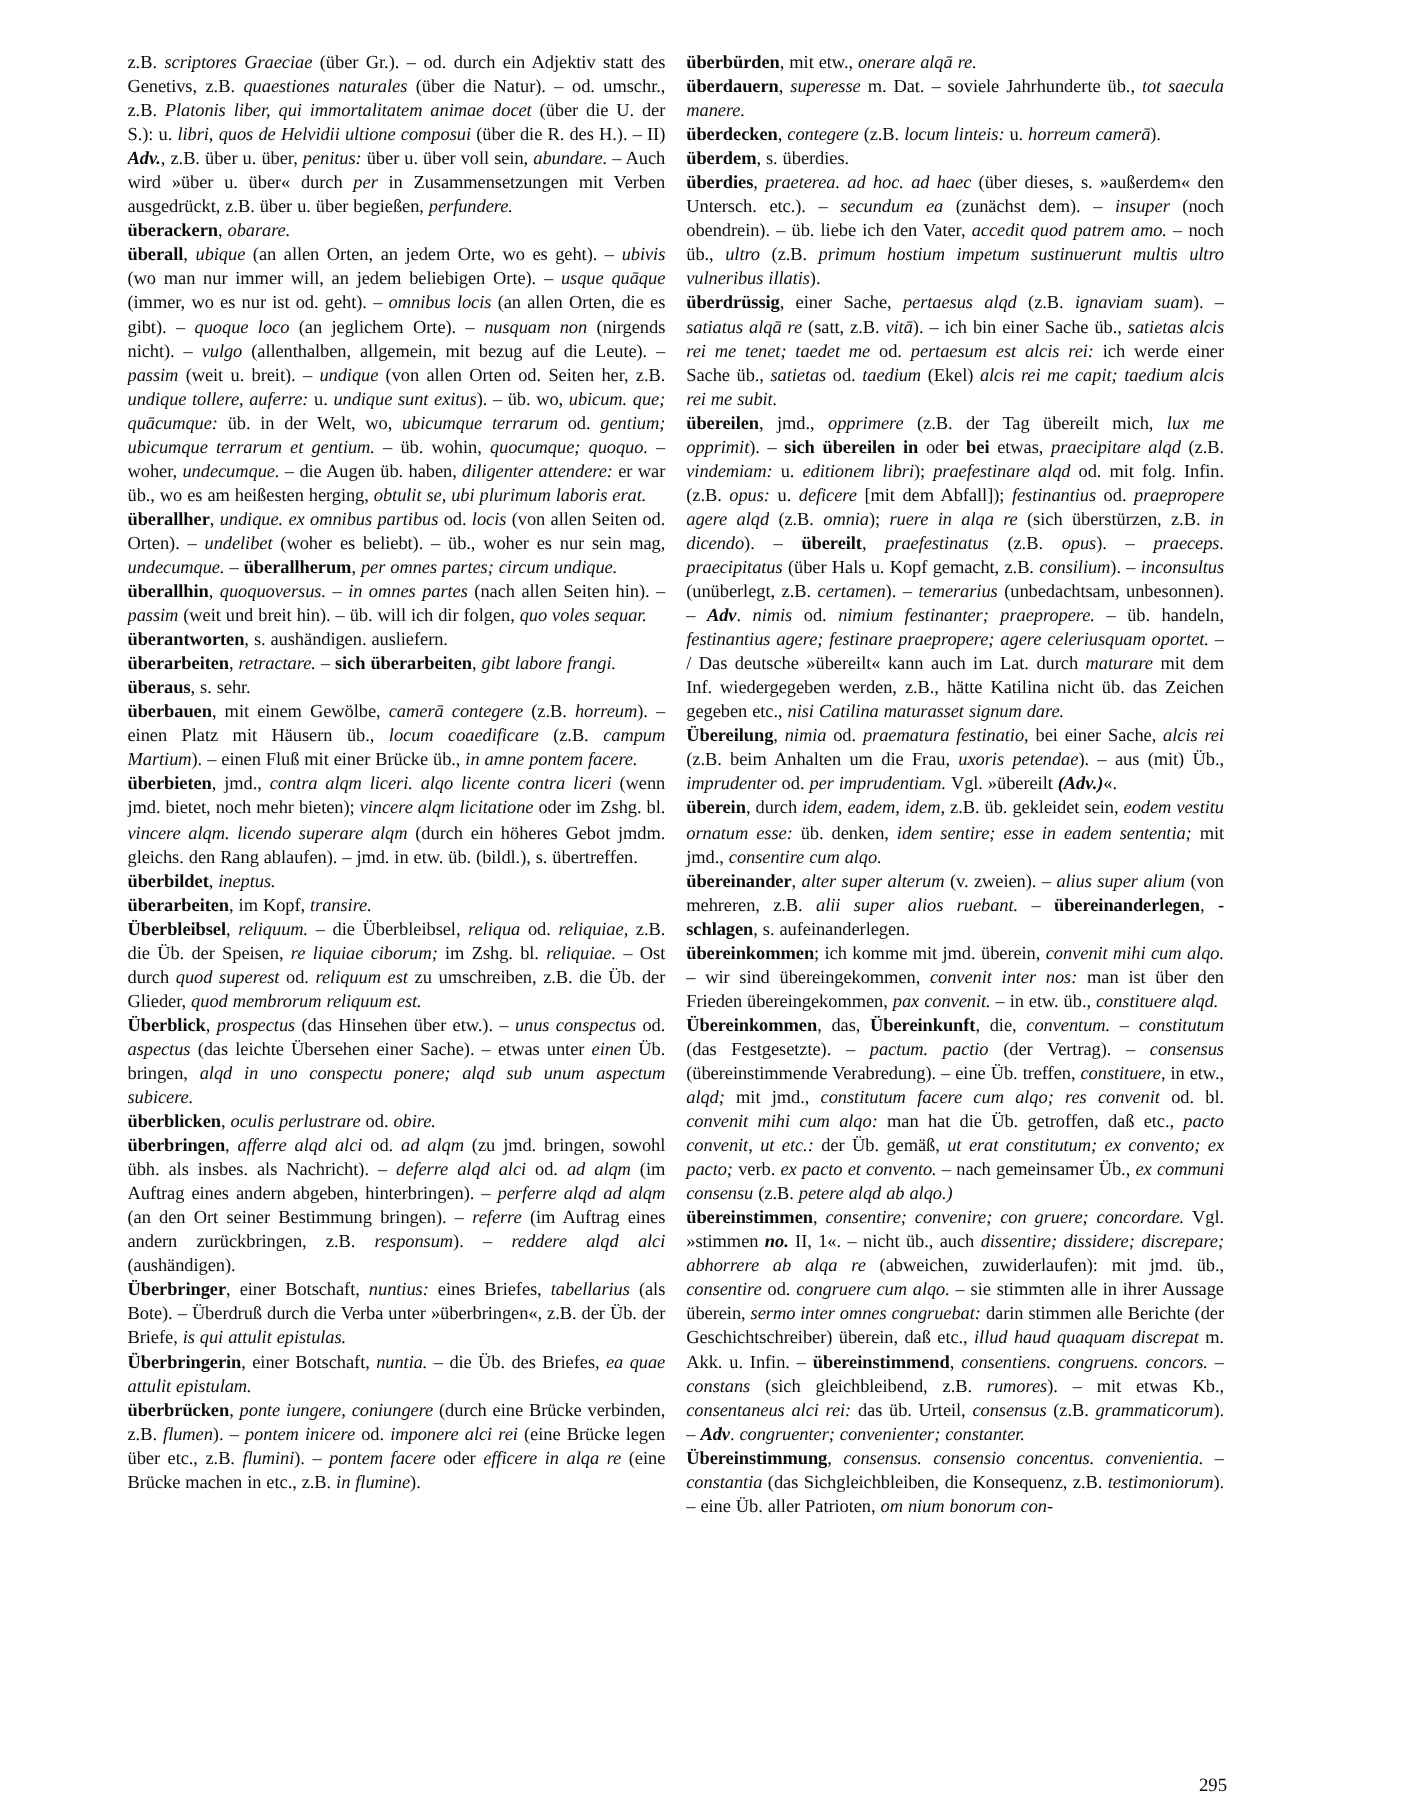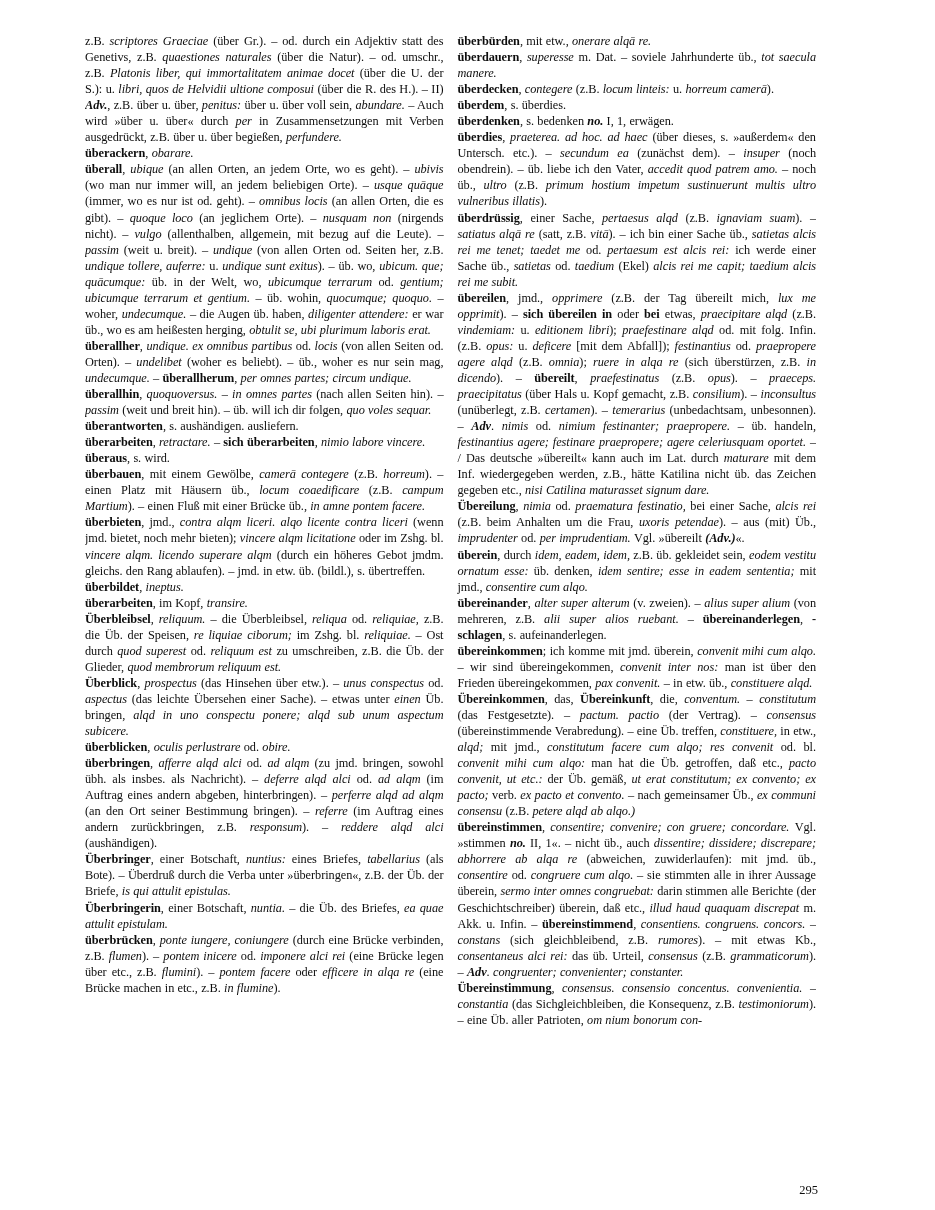--- a/index.html
+++ b/index.html
@@ -56,40 +56,39 @@
 
 <div class="page">
   <div class="columns">
     <div class="col" id="col-left">
         <p class="entry"><span class="s-r">z.B. </span><span class="s-i">scriptores Graeciae </span><span class="s-r">(über Gr.). – od. durch ein Adjektiv statt des Genetivs, z.B. </span><span class="s-i">quaestiones naturales </span><span class="s-r">(über die Natur). – od. umschr., z.B. </span><span class="s-i">Platonis liber, qui immortalitatem animae docet </span><span class="s-r">(über die U. der S.): u. </span><span class="s-i">libri, quos de Helvidii ultione composui </span><span class="s-r">(über die R. des H.). – II) </span><span class="s-bi">Adv.</span><span class="s-r">, z.B. über u. über, </span><span class="s-i">penitus: </span><span class="s-r">über u. über voll sein, </span><span class="s-i">abundare. </span><span class="s-r">– Auch wird »über u. über« durch </span><span class="s-i">per </span><span class="s-r">in Zusammensetzungen mit Verben ausgedrückt, z.B. über u. über begießen, </span><span class="s-i">perfundere.</span></p>
         <p class="entry"><span class="s-b">überackern</span><span class="s-r">, </span><span class="s-i">obarare.</span></p>
         <p class="entry"><span class="s-b">überall</span><span class="s-r">, </span><span class="s-i">ubique </span><span class="s-r">(an allen Orten, an jedem Orte, wo es geht). – </span><span class="s-i">ubivis </span><span class="s-r">(wo man nur immer will, an jedem beliebigen Orte). – </span><span class="s-i">usque quāque </span><span class="s-r">(immer, wo es nur ist od. geht). – </span><span class="s-i">omnibus locis </span><span class="s-r">(an allen Orten, die es gibt). – </span><span class="s-i">quoque loco </span><span class="s-r">(an jeglichem Orte). – </span><span class="s-i">nusquam non </span><span class="s-r">(nirgends nicht). – </span><span class="s-i">vulgo </span><span class="s-r">(allenthalben, allgemein, mit bezug auf die Leute). – </span><span class="s-i">passim </span><span class="s-r">(weit u. breit). – </span><span class="s-i">undique </span><span class="s-r">(von allen Orten od. Seiten her, z.B. </span><span class="s-i">undique tollere, auferre: </span><span class="s-r">u. </span><span class="s-i">undique sunt exitus</span><span class="s-r">). – üb. wo, </span><span class="s-i">ubicum. que; quācumque: </span><span class="s-r">üb. in der Welt, wo, </span><span class="s-i">ubicumque terrarum </span><span class="s-r">od. </span><span class="s-i">gentium; ubicumque terrarum et gentium. </span><span class="s-r">– üb. wohin, </span><span class="s-i">quocumque; quoquo. </span><span class="s-r">– woher, </span><span class="s-i">undecumque. </span><span class="s-r">– die Augen üb. haben, </span><span class="s-i">diligenter attendere: </span><span class="s-r">er war üb., wo es am heißesten herging, </span><span class="s-i">obtulit se, ubi plurimum laboris erat.</span></p>
         <p class="entry"><span class="s-b">überallher</span><span class="s-r">, </span><span class="s-i">undique. ex omnibus partibus </span><span class="s-r">od. </span><span class="s-i">locis </span><span class="s-r">(von allen Seiten od. Orten). – </span><span class="s-i">undelibet </span><span class="s-r">(woher es beliebt). – üb., woher es nur sein mag, </span><span class="s-i">undecumque. </span><span class="s-r">– </span><span class="s-b">überallherum</span><span class="s-r">, </span><span class="s-i">per omnes partes; circum undique.</span></p>
         <p class="entry"><span class="s-b">überallhin</span><span class="s-r">, </span><span class="s-i">quoquoversus. </span><span class="s-r">– </span><span class="s-i">in omnes partes </span><span class="s-r">(nach allen Seiten hin). – </span><span class="s-i">passim </span><span class="s-r">(weit und breit hin). – üb. will ich dir folgen, </span><span class="s-i">quo voles sequar.</span></p>
         <p class="entry"><span class="s-b">überantworten</span><span class="s-r">, s. aushändigen. ausliefern.</span></p>
-        <p class="entry"><span class="s-b">überarbeiten</span><span class="s-r">, </span><span class="s-i">retractare. </span><span class="s-r">– </span><span class="s-b">sich überarbeiten</span><span class="s-r">, </span><span class="s-i">nimio labore vincere.</span></p>
-        <p class="entry"><span class="s-b">überaus</span><span class="s-r">, s. wird.</span></p>
+        <p class="entry"><span class="s-b">überarbeiten</span><span class="s-r">, </span><span class="s-i">retractare. </span><span class="s-r">– </span><span class="s-b">sich überarbeiten</span><span class="s-r">, </span><span class="s-i">gibt labore frangi.</span></p>
+        <p class="entry"><span class="s-b">überaus</span><span class="s-r">, s. sehr.</span></p>
         <p class="entry"><span class="s-b">überbauen</span><span class="s-r">, mit einem Gewölbe, </span><span class="s-i">camerā contegere </span><span class="s-r">(z.B. </span><span class="s-i">horreum</span><span class="s-r">). – einen Platz mit Häusern üb., </span><span class="s-i">locum coaedificare </span><span class="s-r">(z.B. </span><span class="s-i">campum Martium</span><span class="s-r">). – einen Fluß mit einer Brücke üb., </span><span class="s-i">in amne pontem facere.</span></p>
         <p class="entry"><span class="s-b">überbieten</span><span class="s-r">, jmd., </span><span class="s-i">contra alqm liceri. alqo licente contra liceri </span><span class="s-r">(wenn jmd. bietet, noch mehr bieten); </span><span class="s-i">vincere alqm licitatione </span><span class="s-r">oder im Zshg. bl. </span><span class="s-i">vincere alqm. licendo superare alqm </span><span class="s-r">(durch ein höheres Gebot jmdm. gleichs. den Rang ablaufen). – jmd. in etw. üb. (bildl.), s. übertreffen.</span></p>
         <p class="entry"><span class="s-b">überbildet</span><span class="s-r">, </span><span class="s-i">ineptus.</span></p>
         <p class="entry"><span class="s-b">überarbeiten</span><span class="s-r">, im Kopf, </span><span class="s-i">transire.</span></p>
         <p class="entry"><span class="s-b">Überbleibsel</span><span class="s-r">, </span><span class="s-i">reliquum. </span><span class="s-r">– die Überbleibsel, </span><span class="s-i">reliqua </span><span class="s-r">od. </span><span class="s-i">reliquiae, </span><span class="s-r">z.B. die Üb. der Speisen, </span><span class="s-i">re liquiae ciborum; </span><span class="s-r">im Zshg. bl. </span><span class="s-i">reliquiae. </span><span class="s-r">– Ost durch </span><span class="s-i">quod superest </span><span class="s-r">od. </span><span class="s-i">reliquum est </span><span class="s-r">zu umschreiben, z.B. die Üb. der Glieder, </span><span class="s-i">quod membrorum reliquum est.</span></p>
         <p class="entry"><span class="s-b">Überblick</span><span class="s-r">, </span><span class="s-i">prospectus </span><span class="s-r">(das Hinsehen über etw.). – </span><span class="s-i">unus conspectus </span><span class="s-r">od. </span><span class="s-i">aspectus </span><span class="s-r">(das leichte Übersehen einer Sache). – etwas unter </span><span class="s-i">einen </span><span class="s-r">Üb. bringen, </span><span class="s-i">alqd in uno conspectu ponere; alqd sub unum aspectum subicere.</span></p>
         <p class="entry"><span class="s-b">überblicken</span><span class="s-r">, </span><span class="s-i">oculis perlustrare </span><span class="s-r">od. </span><span class="s-i">obire.</span></p>
         <p class="entry"><span class="s-b">überbringen</span><span class="s-r">, </span><span class="s-i">afferre alqd alci </span><span class="s-r">od. </span><span class="s-i">ad alqm </span><span class="s-r">(zu jmd. bringen, sowohl übh. als insbes. als Nachricht). – </span><span class="s-i">deferre alqd alci </span><span class="s-r">od. </span><span class="s-i">ad alqm </span><span class="s-r">(im Auftrag eines andern abgeben, hinterbringen). – </span><span class="s-i">perferre alqd ad alqm </span><span class="s-r">(an den Ort seiner Bestimmung bringen). – </span><span class="s-i">referre </span><span class="s-r">(im Auftrag eines andern zurückbringen, z.B. </span><span class="s-i">responsum</span><span class="s-r">). – </span><span class="s-i">reddere alqd alci </span><span class="s-r">(aushändigen).</span></p>
         <p class="entry"><span class="s-b">Überbringer</span><span class="s-r">, einer Botschaft, </span><span class="s-i">nuntius: </span><span class="s-r">eines Briefes, </span><span class="s-i">tabellarius </span><span class="s-r">(als Bote). – Überdruß durch die Verba unter »überbringen«, z.B. der Üb. der Briefe, </span><span class="s-i">is qui attulit epistulas.</span></p>
         <p class="entry"><span class="s-b">Überbringerin</span><span class="s-r">, einer Botschaft, </span><span class="s-i">nuntia. </span><span class="s-r">– die Üb. des Briefes, </span><span class="s-i">ea quae attulit epistulam.</span></p>
         <p class="entry"><span class="s-b">überbrücken</span><span class="s-r">, </span><span class="s-i">ponte iungere, coniungere </span><span class="s-r">(durch eine Brücke verbinden, z.B. </span><span class="s-i">flumen</span><span class="s-r">). – </span><span class="s-i">pontem inicere </span><span class="s-r">od. </span><span class="s-i">imponere alci rei </span><span class="s-r">(eine Brücke legen über etc., z.B. </span><span class="s-i">flumini</span><span class="s-r">). – </span><span class="s-i">pontem facere </span><span class="s-r">oder </span><span class="s-i">efficere in alqa re </span><span class="s-r">(eine Brücke machen in etc., z.B. </span><span class="s-i">in flumine</span><span class="s-r">).</span></p>
       </div>
     <div class="col" id="col-right">
         <p class="entry"><span class="s-b">überbürden</span><span class="s-r">, mit etw., </span><span class="s-i">onerare alqā re.</span></p>
         <p class="entry"><span class="s-b">überdauern</span><span class="s-r">, </span><span class="s-i">superesse </span><span class="s-r">m. Dat. – soviele Jahrhunderte üb., </span><span class="s-i">tot saecula manere.</span></p>
         <p class="entry"><span class="s-b">überdecken</span><span class="s-r">, </span><span class="s-i">contegere </span><span class="s-r">(z.B. </span><span class="s-i">locum linteis: </span><span class="s-r">u. </span><span class="s-i">horreum camerā</span><span class="s-r">).</span></p>
         <p class="entry"><span class="s-b">überdem</span><span class="s-r">, s. überdies.</span></p>
-        <p class="entry"><span class="s-b">überdenken</span><span class="s-r">, s. bedenken </span><span class="s-bi">no. </span><span class="s-r">I, 1, erwägen.</span></p>
         <p class="entry"><span class="s-b">überdies</span><span class="s-r">, </span><span class="s-i">praeterea. ad hoc. ad haec </span><span class="s-r">(über dieses, s. »außerdem« den Untersch. etc.). – </span><span class="s-i">secundum ea </span><span class="s-r">(zunächst dem). – </span><span class="s-i">insuper </span><span class="s-r">(noch obendrein). – üb. liebe ich den Vater, </span><span class="s-i">accedit quod patrem amo. </span><span class="s-r">– noch üb., </span><span class="s-i">ultro </span><span class="s-r">(z.B. </span><span class="s-i">primum hostium impetum sustinuerunt multis ultro vulneribus illatis</span><span class="s-r">).</span></p>
         <p class="entry"><span class="s-b">überdrüssig</span><span class="s-r">, einer Sache, </span><span class="s-i">pertaesus alqd </span><span class="s-r">(z.B. </span><span class="s-i">ignaviam suam</span><span class="s-r">). – </span><span class="s-i">satiatus alqā re </span><span class="s-r">(satt, z.B. </span><span class="s-i">vitā</span><span class="s-r">). – ich bin einer Sache üb., </span><span class="s-i">satietas alcis rei me tenet; taedet me </span><span class="s-r">od. </span><span class="s-i">pertaesum est alcis rei: </span><span class="s-r">ich werde einer Sache üb., </span><span class="s-i">satietas </span><span class="s-r">od. </span><span class="s-i">taedium </span><span class="s-r">(Ekel) </span><span class="s-i">alcis rei me capit; taedium alcis rei me subit.</span></p>
         <p class="entry"><span class="s-b">übereilen</span><span class="s-r">, jmd., </span><span class="s-i">opprimere </span><span class="s-r">(z.B. der Tag übereilt mich, </span><span class="s-i">lux me opprimit</span><span class="s-r">). – </span><span class="s-b">sich übereilen in </span><span class="s-r">oder </span><span class="s-b">bei </span><span class="s-r">etwas, </span><span class="s-i">praecipitare alqd </span><span class="s-r">(z.B. </span><span class="s-i">vindemiam: </span><span class="s-r">u. </span><span class="s-i">editionem libri</span><span class="s-r">); </span><span class="s-i">praefestinare alqd </span><span class="s-r">od. mit folg. Infin. (z.B. </span><span class="s-i">opus: </span><span class="s-r">u. </span><span class="s-i">deficere </span><span class="s-r">[mit dem Abfall]); </span><span class="s-i">festinantius </span><span class="s-r">od. </span><span class="s-i">praepropere agere alqd </span><span class="s-r">(z.B. </span><span class="s-i">omnia</span><span class="s-r">); </span><span class="s-i">ruere in alqa re </span><span class="s-r">(sich überstürzen, z.B. </span><span class="s-i">in dicendo</span><span class="s-r">). – </span><span class="s-b">übereilt</span><span class="s-r">, </span><span class="s-i">praefestinatus </span><span class="s-r">(z.B. </span><span class="s-i">opus</span><span class="s-r">). – </span><span class="s-i">praeceps. praecipitatus </span><span class="s-r">(über Hals u. Kopf gemacht, z.B. </span><span class="s-i">consilium</span><span class="s-r">). – </span><span class="s-i">inconsultus </span><span class="s-r">(unüberlegt, z.B. </span><span class="s-i">certamen</span><span class="s-r">). – </span><span class="s-i">temerarius </span><span class="s-r">(unbedachtsam, unbesonnen). – </span><span class="s-bi">Adv</span><span class="s-r">. </span><span class="s-i">nimis </span><span class="s-r">od. </span><span class="s-i">nimium festinanter; praepropere. </span><span class="s-r">– üb. handeln, </span><span class="s-i">festinantius agere; festinare praepropere; agere celeriusquam oportet. </span><span class="s-r">– / Das deutsche »übereilt« kann auch im Lat. durch </span><span class="s-i">maturare </span><span class="s-r">mit dem Inf. wiedergegeben werden, z.B., hätte Katilina nicht üb. das Zeichen gegeben etc., </span><span class="s-i">nisi Catilina maturasset signum dare.</span></p>
         <p class="entry"><span class="s-b">Übereilung</span><span class="s-r">, </span><span class="s-i">nimia </span><span class="s-r">od. </span><span class="s-i">praematura festinatio, </span><span class="s-r">bei einer Sache, </span><span class="s-i">alcis rei </span><span class="s-r">(z.B. beim Anhalten um die Frau, </span><span class="s-i">uxoris petendae</span><span class="s-r">). – aus (mit) Üb., </span><span class="s-i">imprudenter </span><span class="s-r">od. </span><span class="s-i">per imprudentiam. </span><span class="s-r">Vgl. »übereilt </span><span class="s-bi">(Adv.)</span><span class="s-r">«.</span></p>
         <p class="entry"><span class="s-b">überein</span><span class="s-r">, durch </span><span class="s-i">idem, eadem, idem, </span><span class="s-r">z.B. üb. gekleidet sein, </span><span class="s-i">eodem vestitu ornatum esse: </span><span class="s-r">üb. denken, </span><span class="s-i">idem sentire; esse in eadem sententia; </span><span class="s-r">mit jmd., </span><span class="s-i">consentire cum alqo.</span></p>
         <p class="entry"><span class="s-b">übereinander</span><span class="s-r">, </span><span class="s-i">alter super alterum </span><span class="s-r">(v. zweien). – </span><span class="s-i">alius super alium </span><span class="s-r">(von mehreren, z.B. </span><span class="s-i">alii super alios ruebant. </span><span class="s-r">– </span><span class="s-b">übereinanderlegen</span><span class="s-r">, </span><span class="s-b">-schlagen</span><span class="s-r">, s. aufeinanderlegen.</span></p>
         <p class="entry"><span class="s-b">übereinkommen</span><span class="s-r">; ich komme mit jmd. überein, </span><span class="s-i">convenit mihi cum alqo. </span><span class="s-r">– wir sind übereingekommen, </span><span class="s-i">convenit inter nos: </span><span class="s-r">man ist über den Frieden übereingekommen, </span><span class="s-i">pax convenit. </span><span class="s-r">– in etw. üb., </span><span class="s-i">constituere alqd.</span></p>
         <p class="entry"><span class="s-b">Übereinkommen</span><span class="s-r">, das, </span><span class="s-b">Übereinkunft</span><span class="s-r">, die, </span><span class="s-i">conventum. </span><span class="s-r">– </span><span class="s-i">constitutum </span><span class="s-r">(das Festgesetzte). – </span><span class="s-i">pactum. pactio </span><span class="s-r">(der Vertrag). – </span><span class="s-i">consensus </span><span class="s-r">(übereinstimmende Verabredung). – eine Üb. treffen, </span><span class="s-i">constituere, </span><span class="s-r">in etw., </span><span class="s-i">alqd; </span><span class="s-r">mit jmd., </span><span class="s-i">constitutum facere cum alqo; res convenit </span><span class="s-r">od. bl. </span><span class="s-i">convenit mihi cum alqo: </span><span class="s-r">man hat die Üb. getroffen, daß etc., </span><span class="s-i">pacto convenit, ut etc.: </span><span class="s-r">der Üb. gemäß, </span><span class="s-i">ut erat constitutum; ex convento; ex pacto; </span><span class="s-r">verb. </span><span class="s-i">ex pacto et convento. </span><span class="s-r">– nach gemeinsamer Üb., </span><span class="s-i">ex communi consensu </span><span class="s-r">(z.B. </span><span class="s-i">petere alqd ab alqo.)</span></p>
         <p class="entry"><span class="s-b">übereinstimmen</span><span class="s-r">, </span><span class="s-i">consentire; convenire; con gruere; concordare. </span><span class="s-r">Vgl. »stimmen </span><span class="s-bi">no. </span><span class="s-r">II, 1«. – nicht üb., auch </span><span class="s-i">dissentire; dissidere; discrepare; abhorrere ab alqa re </span><span class="s-r">(abweichen, zuwiderlaufen): mit jmd. üb., </span><span class="s-i">consentire </span><span class="s-r">od. </span><span class="s-i">congruere cum alqo. </span><span class="s-r">– sie stimmten alle in ihrer Aussage überein, </span><span class="s-i">sermo inter omnes congruebat: </span><span class="s-r">darin stimmen alle Berichte (der Geschichtschreiber) überein, daß etc., </span><span class="s-i">illud haud quaquam discrepat </span><span class="s-r">m. Akk. u. Infin. – </span><span class="s-b">übereinstimmend</span><span class="s-r">, </span><span class="s-i">consentiens. congruens. concors. </span><span class="s-r">– </span><span class="s-i">constans </span><span class="s-r">(sich gleichbleibend, z.B. </span><span class="s-i">rumores</span><span class="s-r">). – mit etwas Kb., </span><span class="s-i">consentaneus alci rei: </span><span class="s-r">das üb. Urteil, </span><span class="s-i">consensus </span><span class="s-r">(z.B. </span><span class="s-i">grammaticorum</span><span class="s-r">). – </span><span class="s-bi">Adv</span><span class="s-r">. </span><span class="s-i">congruenter; convenienter; constanter.</span></p>
         <p class="entry"><span class="s-b">Übereinstimmung</span><span class="s-r">, </span><span class="s-i">consensus. consensio concentus. convenientia. </span><span class="s-r">– </span><span class="s-i">constantia </span><span class="s-r">(das Sichgleichbleiben, die Konsequenz, z.B. </span><span class="s-i">testimoniorum</span><span class="s-r">). – eine Üb. aller Patrioten, </span><span class="s-i">om nium bonorum con-</span></p>

